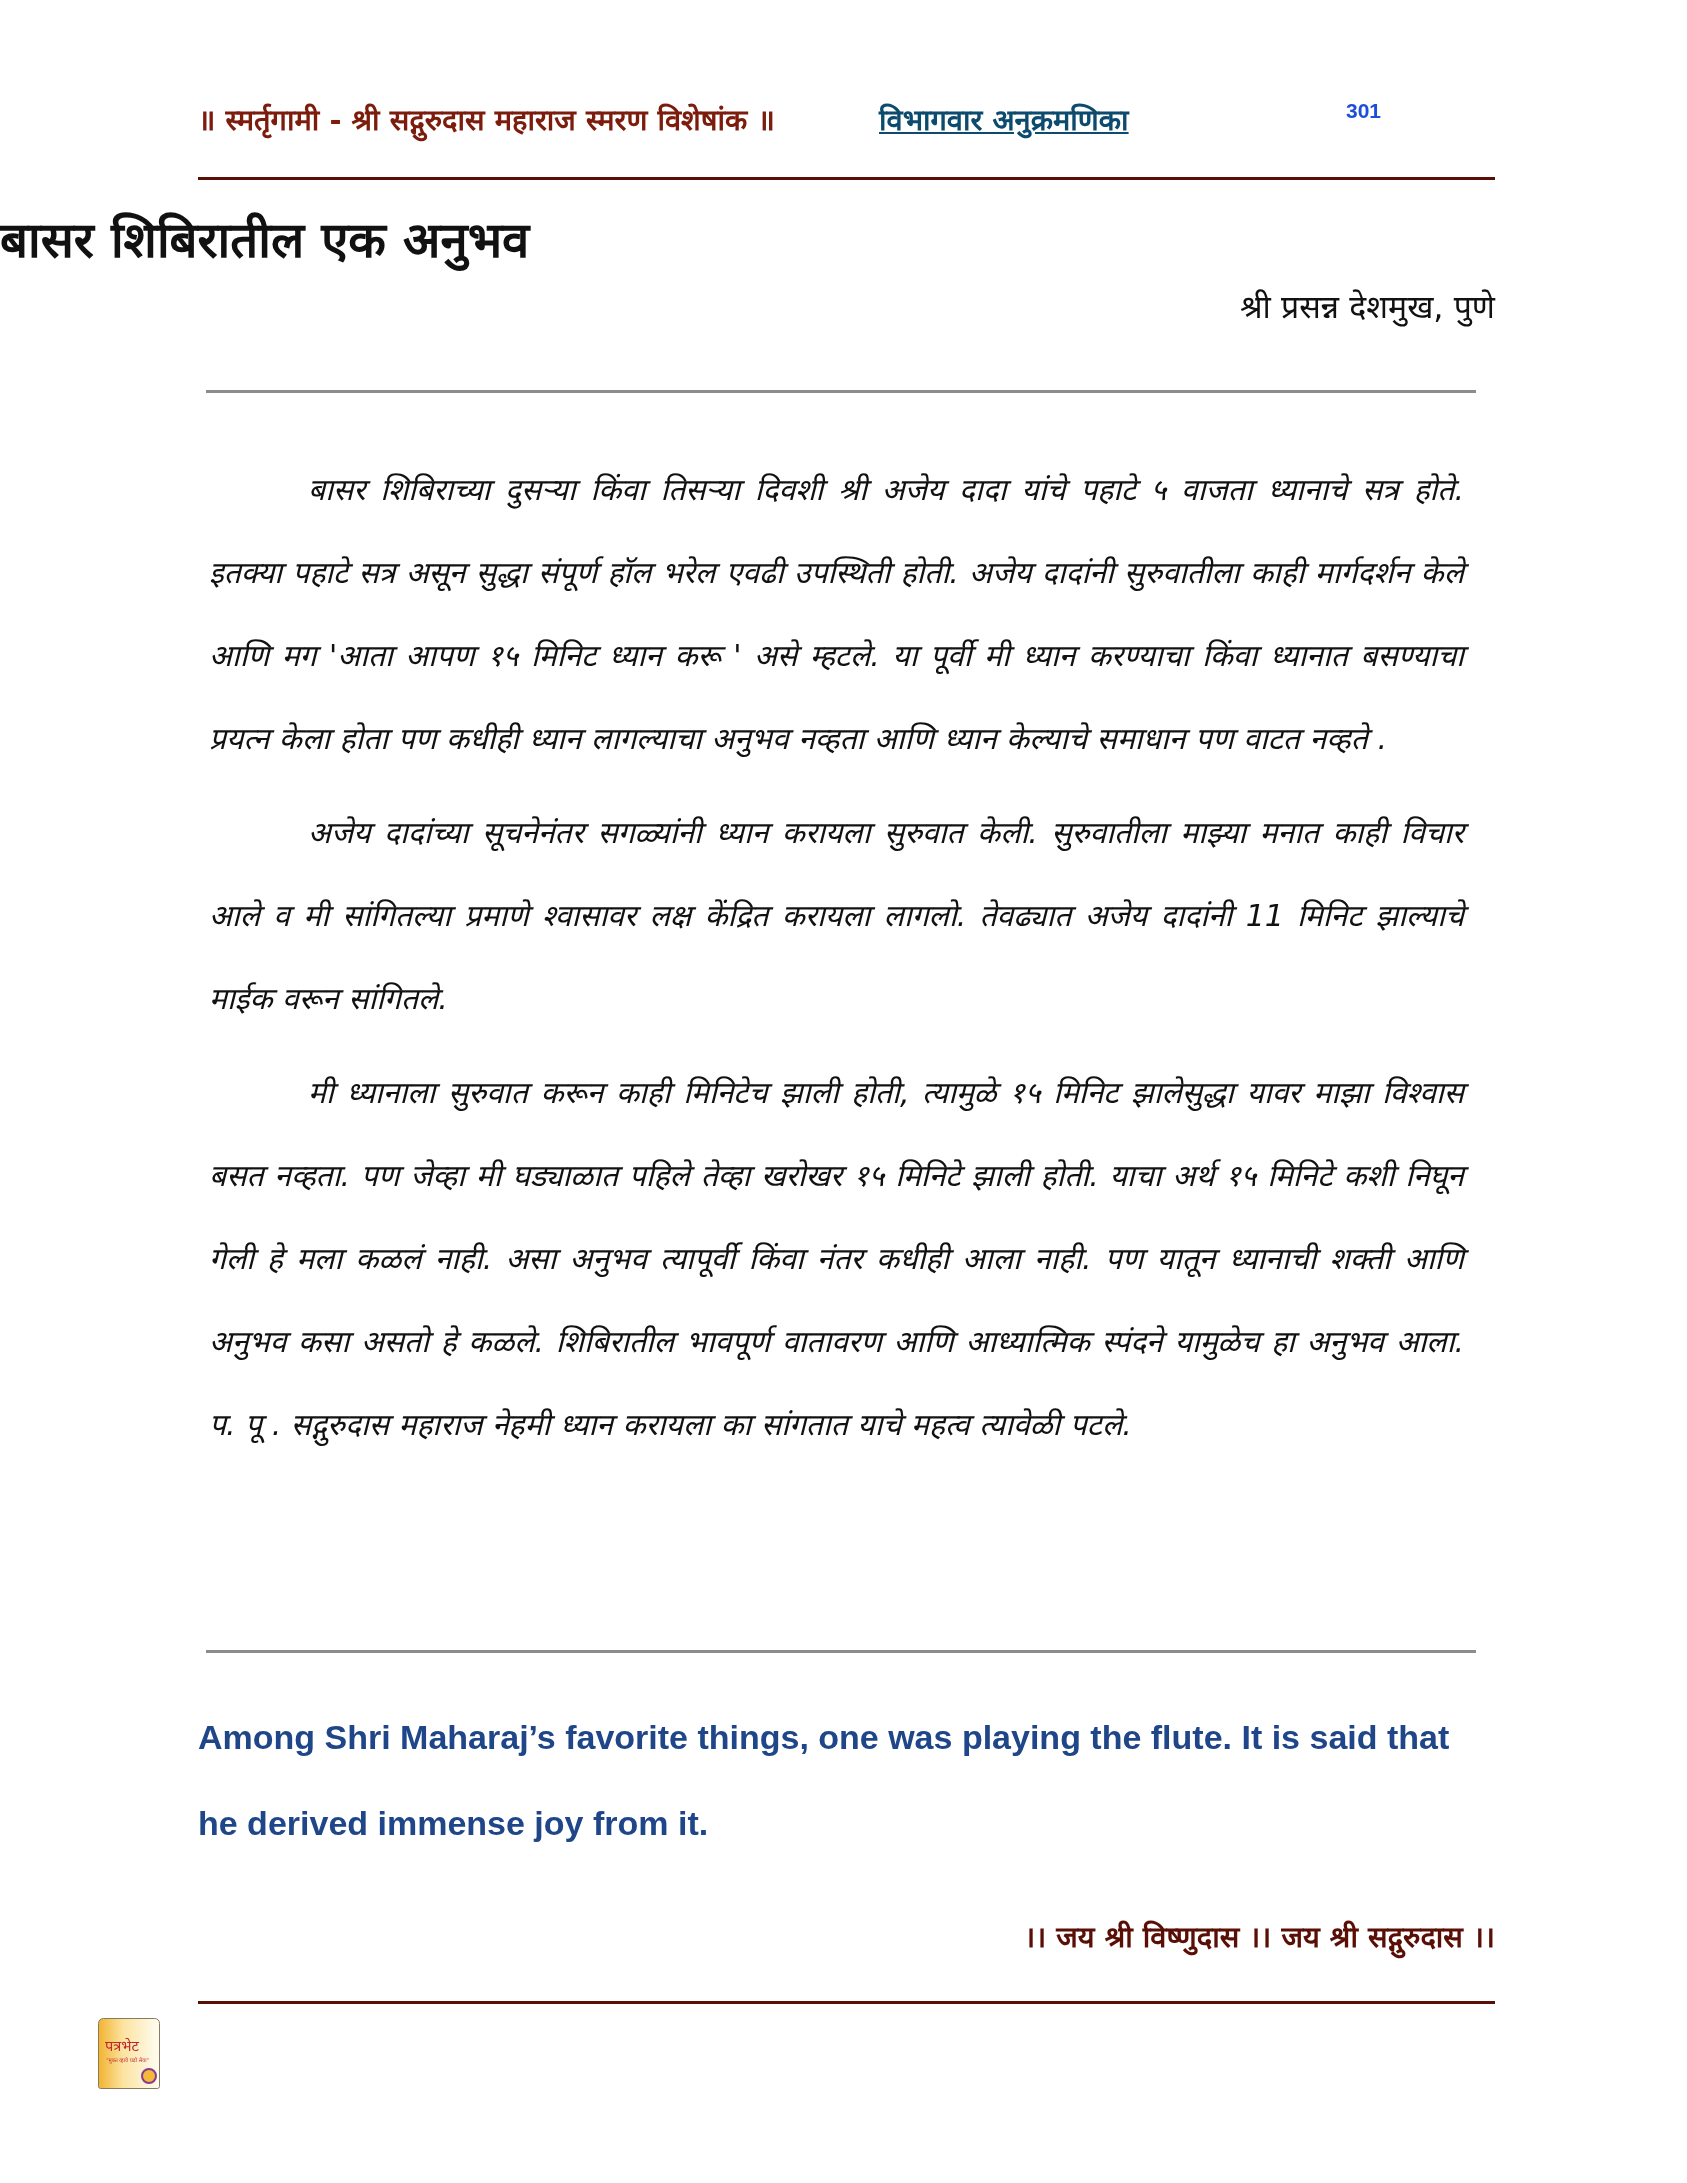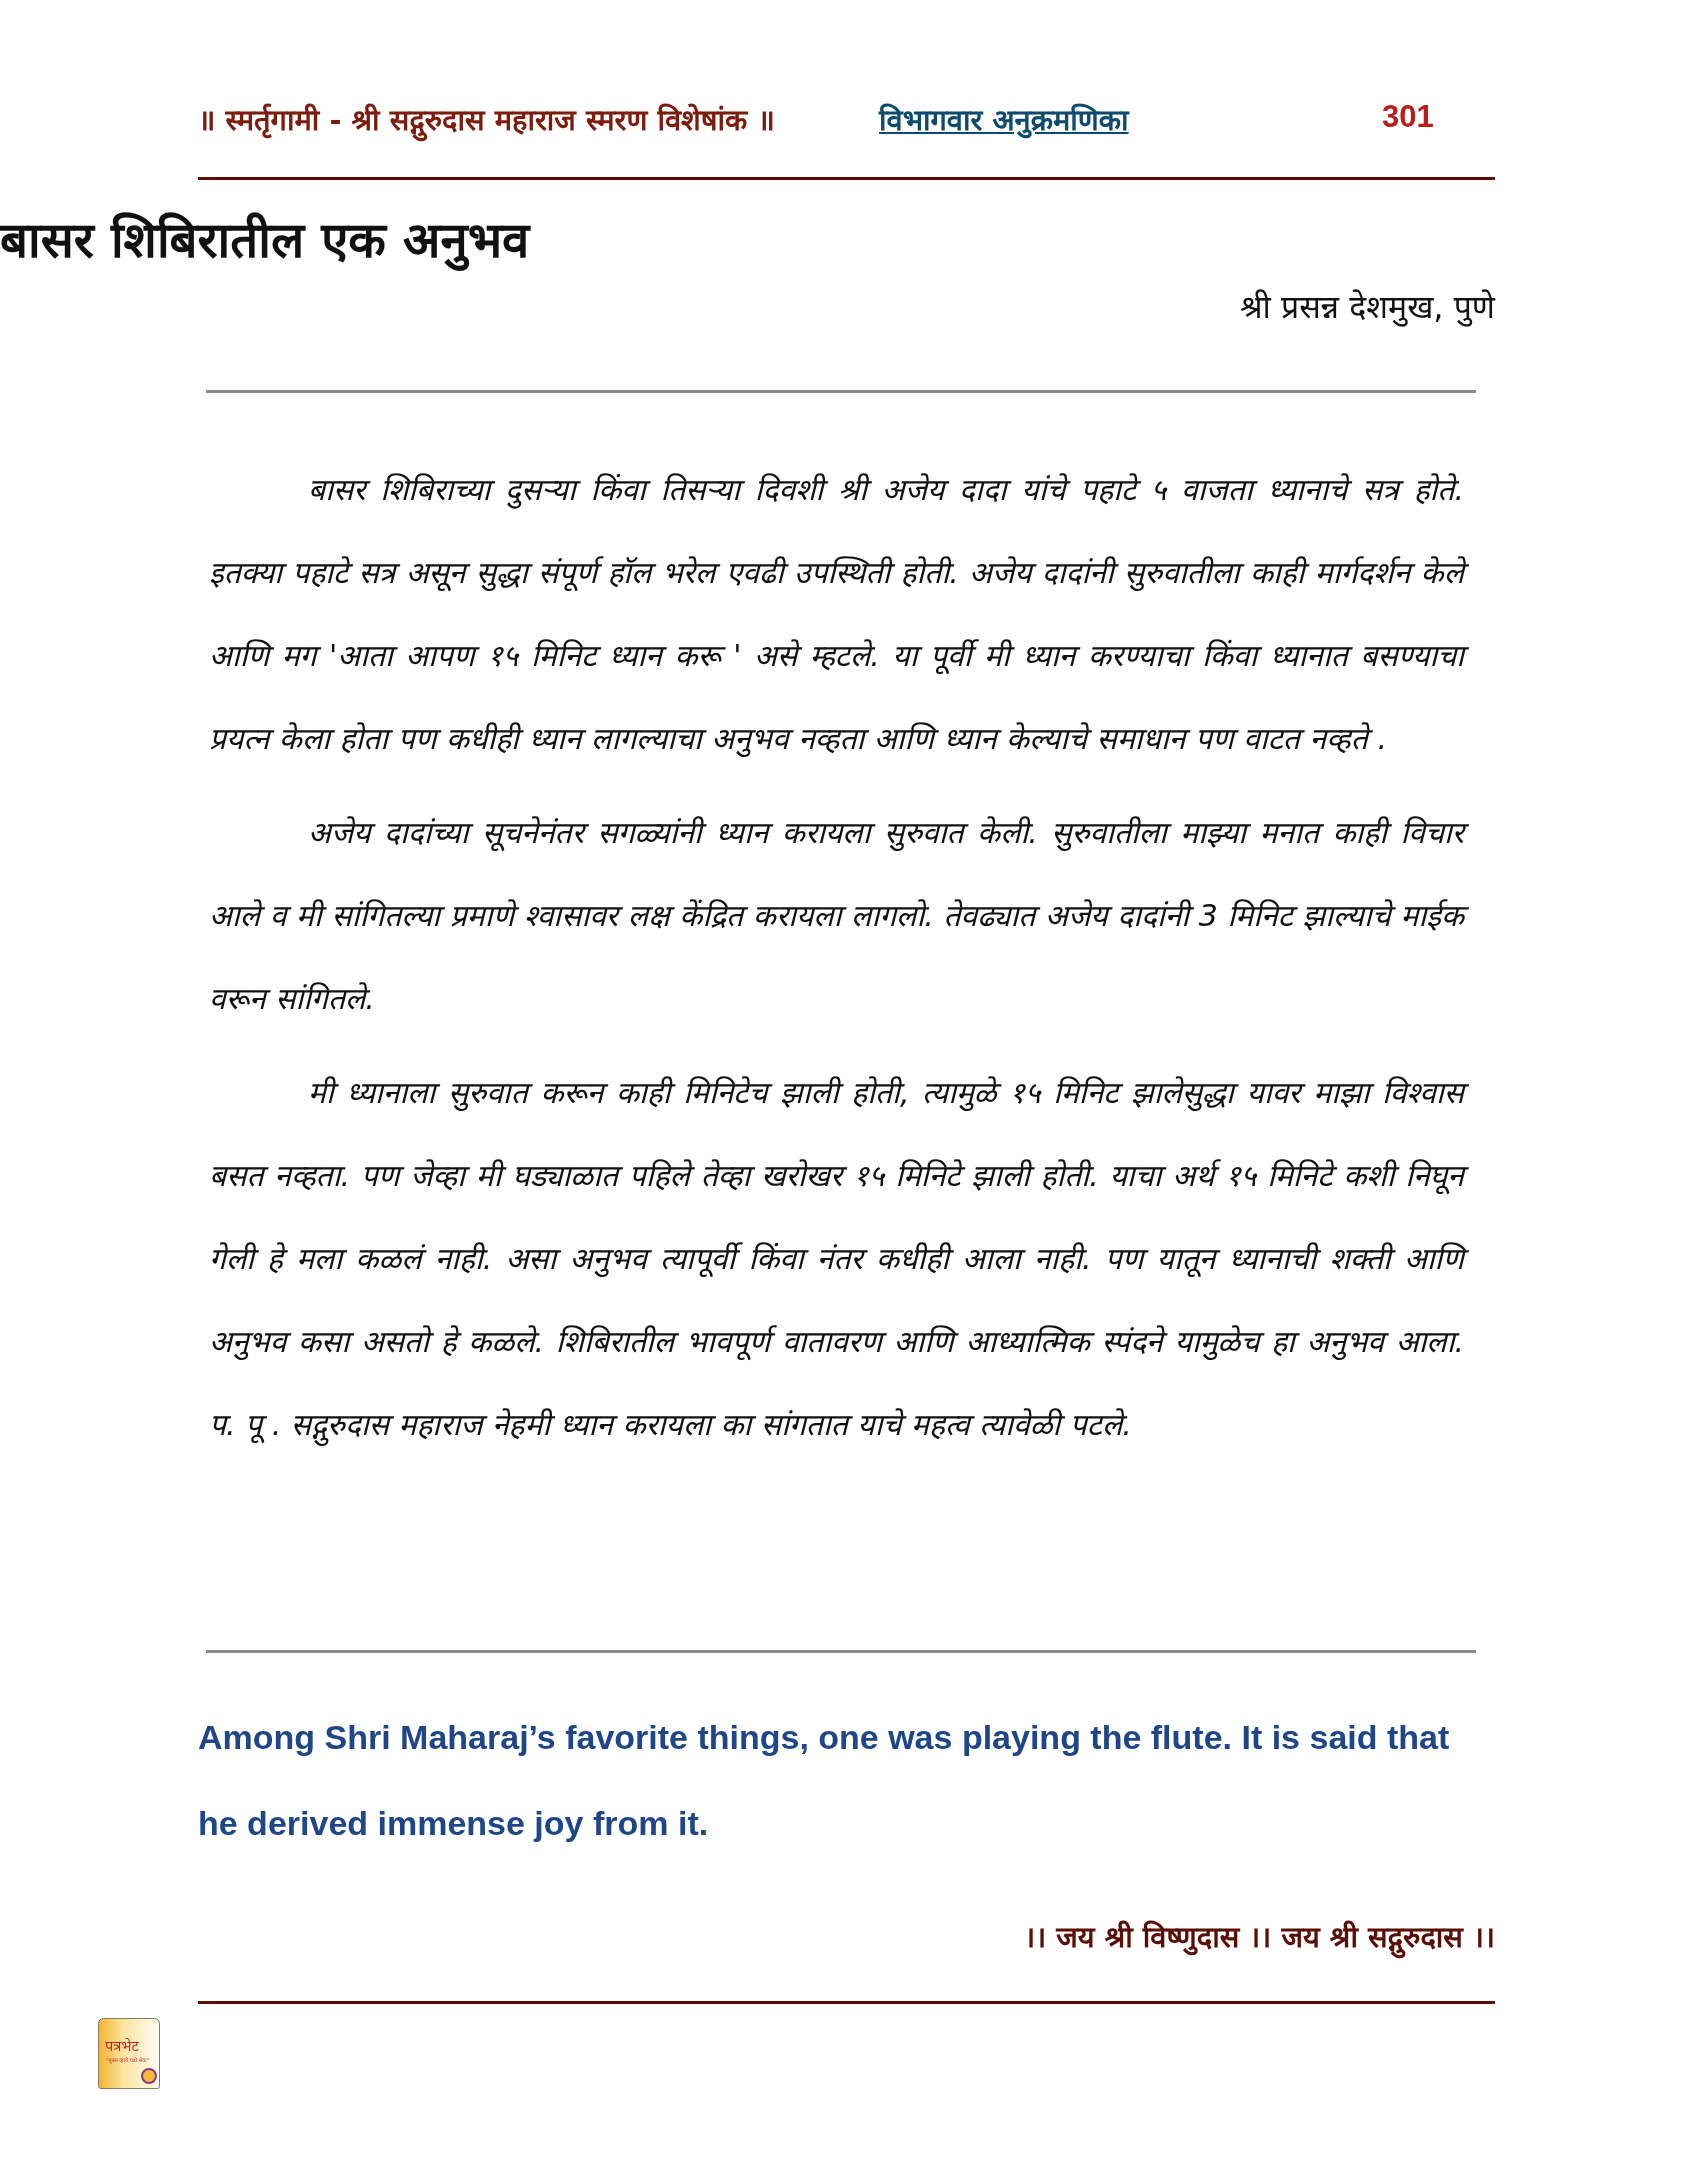--- a/index.html
+++ b/index.html
@@ -37,25 +37,25 @@
       top: 0;
       font-size: 29px;
       font-weight: bold;
       color: #0c4a6e;
       text-decoration: underline;
       white-space: nowrap;
       cursor: pointer;
     }
     .header-page {
       position: absolute;
-      left: 1184px;
+      left: 1148px;
       top: 0;
-      font-size: 31px;
+      font-size: 21px;
       font-weight: bold;
-      color: #b91c1c;
+      color: #1d4ed8;
       font-family: "Liberation Sans", sans-serif;
     }
     .rule-maroon {
       position: absolute;
       height: 3.3px;
       background: #5a0f06;
     }
     .rule-gray {
       position: absolute;
       height: 3.3px;
@@ -167,21 +167,21 @@
   <span class="header-page">301</span>
 </div>
 <div class="rule-maroon" style="left:198px; top:177px; width:1297px;"></div>
 
 <div class="article-title">बासर शिबिरातील एक अनुभव</div>
 <div class="author">श्री प्रसन्न देशमुख, पुणे</div>
 <div class="rule-gray" style="left:206px; top:390px; width:1270px;"></div>
 
 <div class="body-text">
   <p>बासर शिबिराच्या दुसऱ्या किंवा तिसऱ्या दिवशी श्री अजेय दादा यांचे पहाटे ५ वाजता ध्यानाचे सत्र होते. इतक्या पहाटे सत्र असून सुद्धा संपूर्ण हॉल भरेल एवढी उपस्थिती होती. अजेय दादांनी सुरुवातीला काही मार्गदर्शन केले आणि मग 'आता आपण १५ मिनिट ध्यान करू ' असे म्हटले. या पूर्वी मी ध्यान करण्याचा किंवा ध्यानात बसण्याचा प्रयत्न केला होता पण कधीही ध्यान लागल्याचा अनुभव नव्हता आणि ध्यान केल्याचे समाधान पण वाटत नव्हते .</p>
-  <p>अजेय दादांच्या सूचनेनंतर सगळ्यांनी ध्यान करायला सुरुवात केली. सुरुवातीला माझ्या मनात काही विचार आले व मी सांगितल्या प्रमाणे श्वासावर लक्ष केंद्रित करायला लागलो. तेवढ्यात अजेय दादांनी 3 मिनिट झाल्याचे माईक वरून सांगितले.</p>
+  <p>अजेय दादांच्या सूचनेनंतर सगळ्यांनी ध्यान करायला सुरुवात केली. सुरुवातीला माझ्या मनात काही विचार आले व मी सांगितल्या प्रमाणे श्वासावर लक्ष केंद्रित करायला लागलो. तेवढ्यात अजेय दादांनी 11 मिनिट झाल्याचे माईक वरून सांगितले.</p>
   <p>मी ध्यानाला सुरुवात करून काही मिनिटेच झाली होती, त्यामुळे १५ मिनिट झालेसुद्धा यावर माझा विश्वास बसत नव्हता. पण जेव्हा मी घड्याळात पहिले तेव्हा खरोखर १५ मिनिटे झाली होती.  याचा अर्थ १५ मिनिटे कशी निघून गेली हे मला कळलं नाही. असा अनुभव त्यापूर्वी किंवा नंतर कधीही आला नाही. पण यातून ध्यानाची शक्ती आणि अनुभव कसा असतो हे कळले. शिबिरातील भावपूर्ण वातावरण आणि आध्यात्मिक स्पंदने यामुळेच हा अनुभव आला. प. पू . सद्गुरुदास महाराज नेहमी ध्यान करायला का सांगतात याचे महत्व त्यावेळी पटले.</p>
 </div>
 <div class="rule-gray" style="left:206px; top:1650px; width:1270px;"></div>
 
 <div class="quote">Among Shri Maharaj’s favorite things, one was playing the flute. It is said that he derived immense joy from it.</div>
 
 <div class="rule-maroon" style="left:198px; top:2001px; width:1297px;"></div>
 <div class="logo">
   <div class="logo-scroll"></div>
   <span class="logo-text">पत्रभेट</span>

